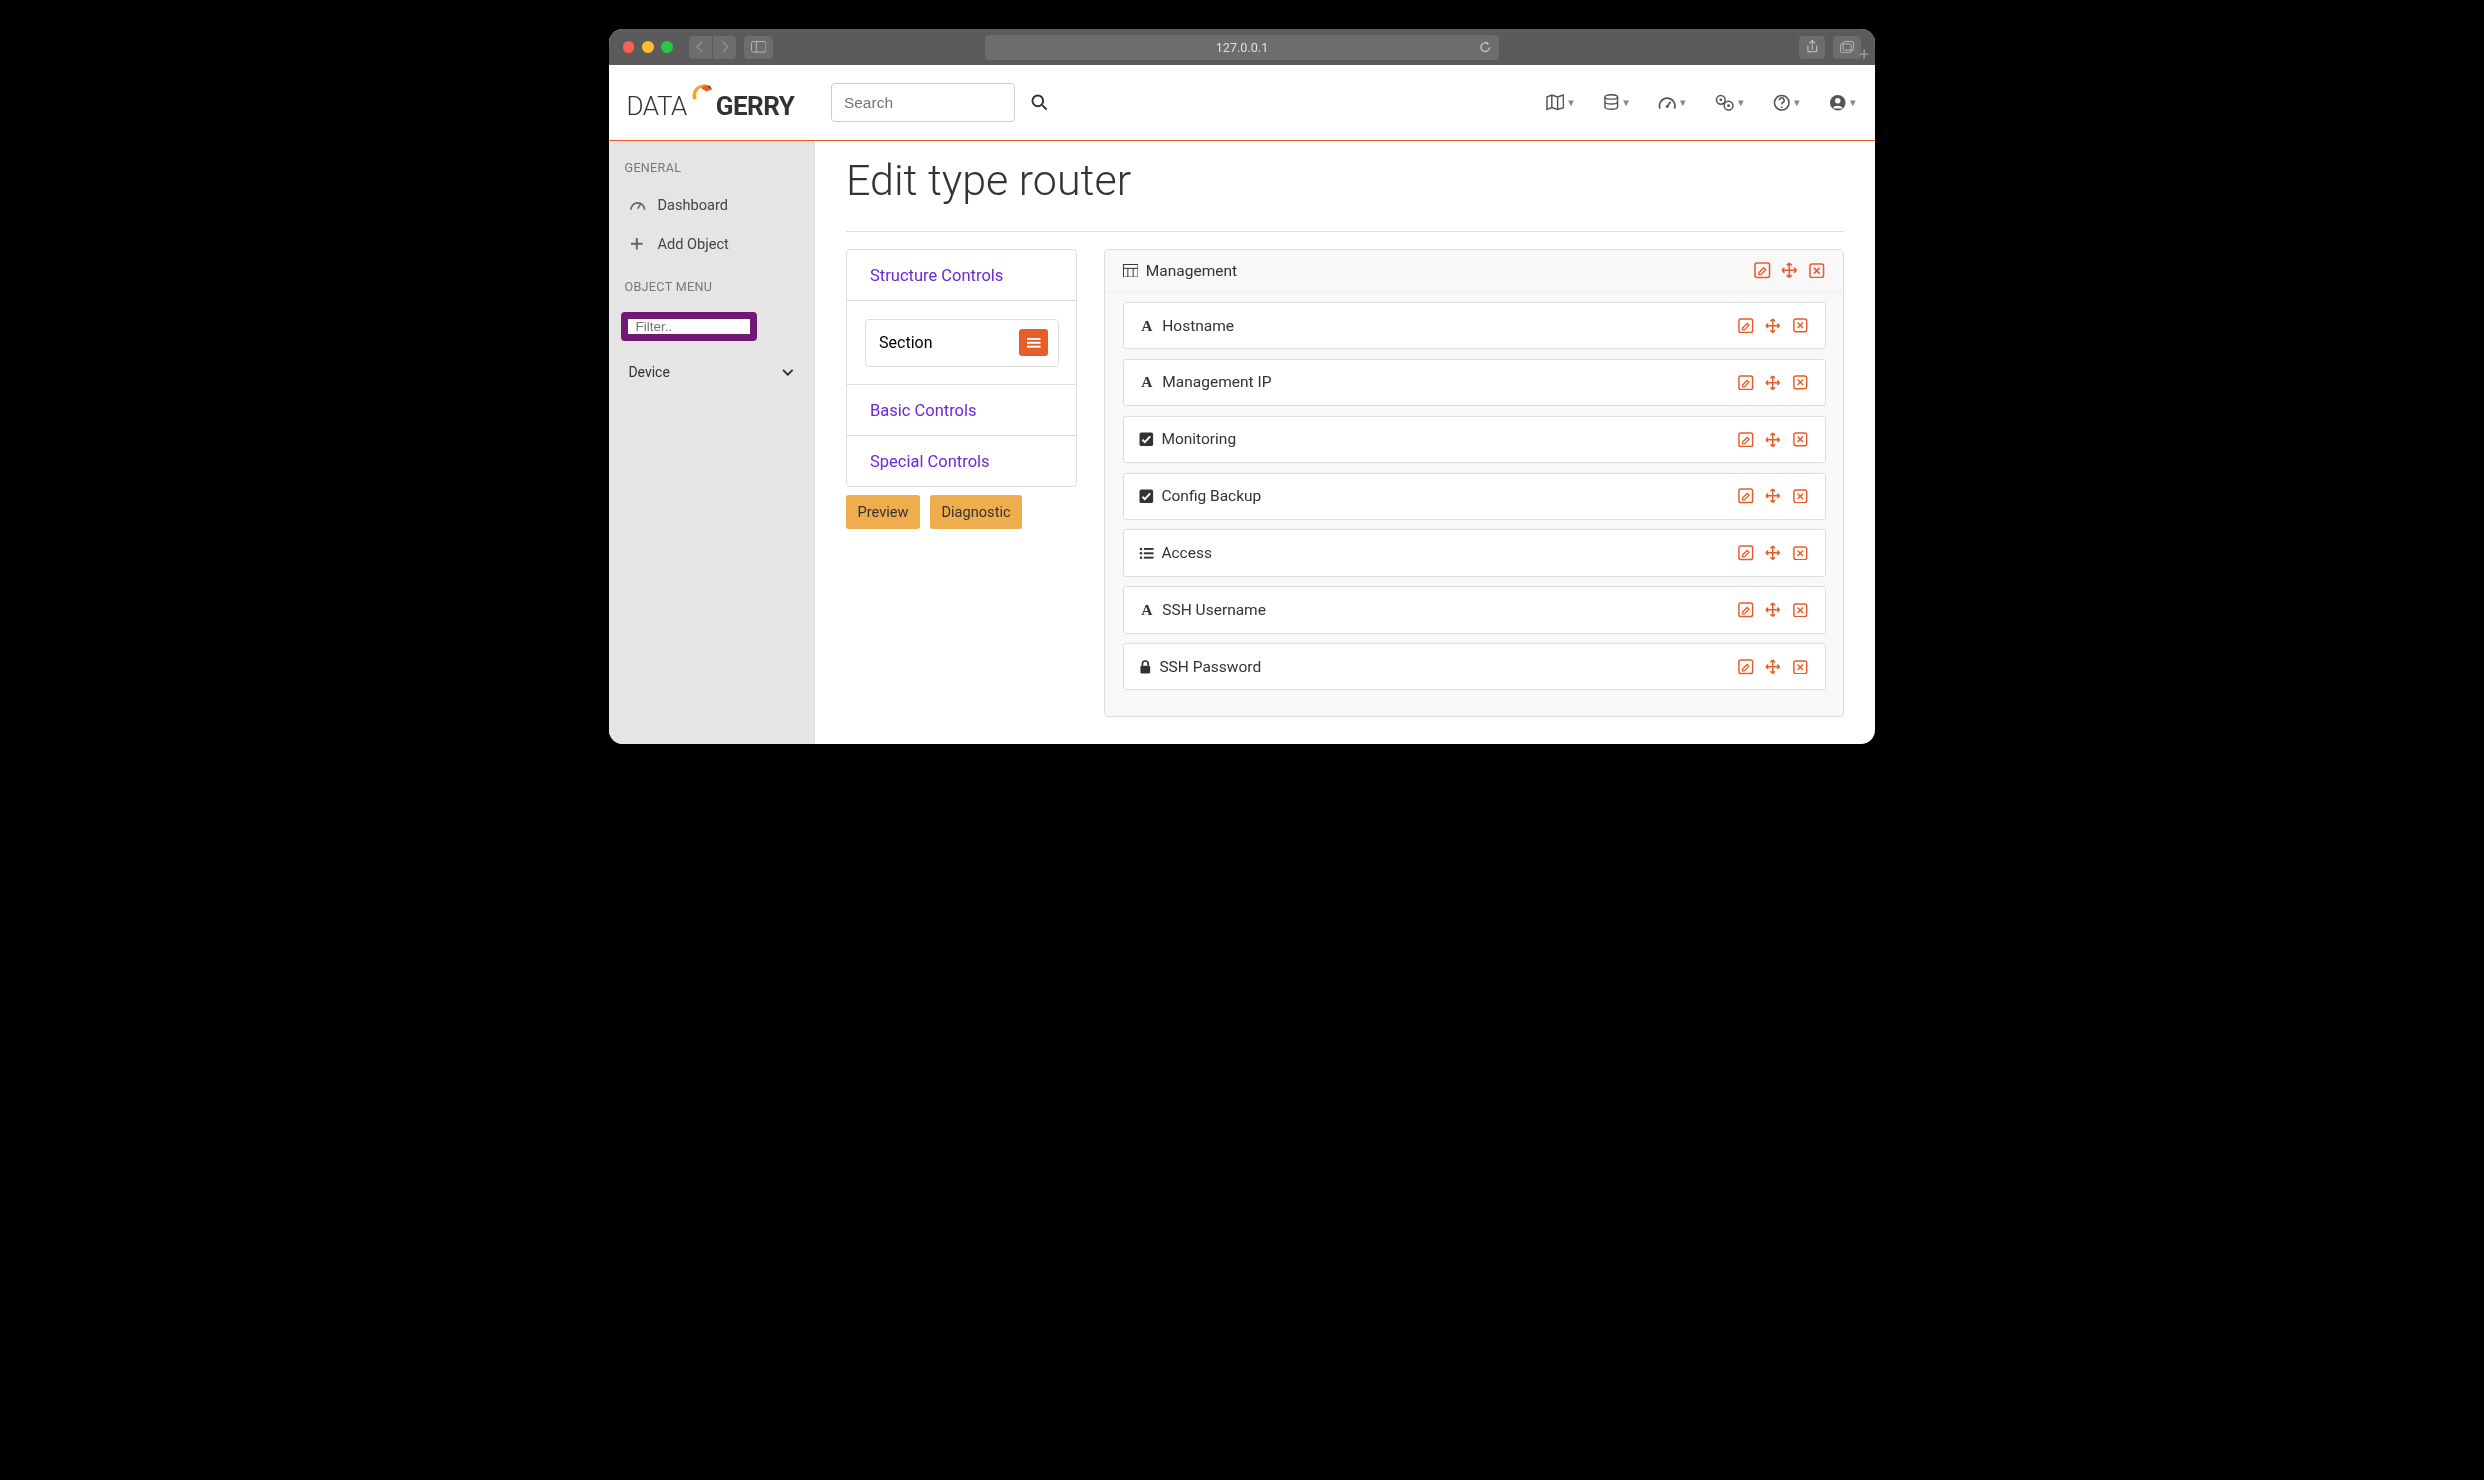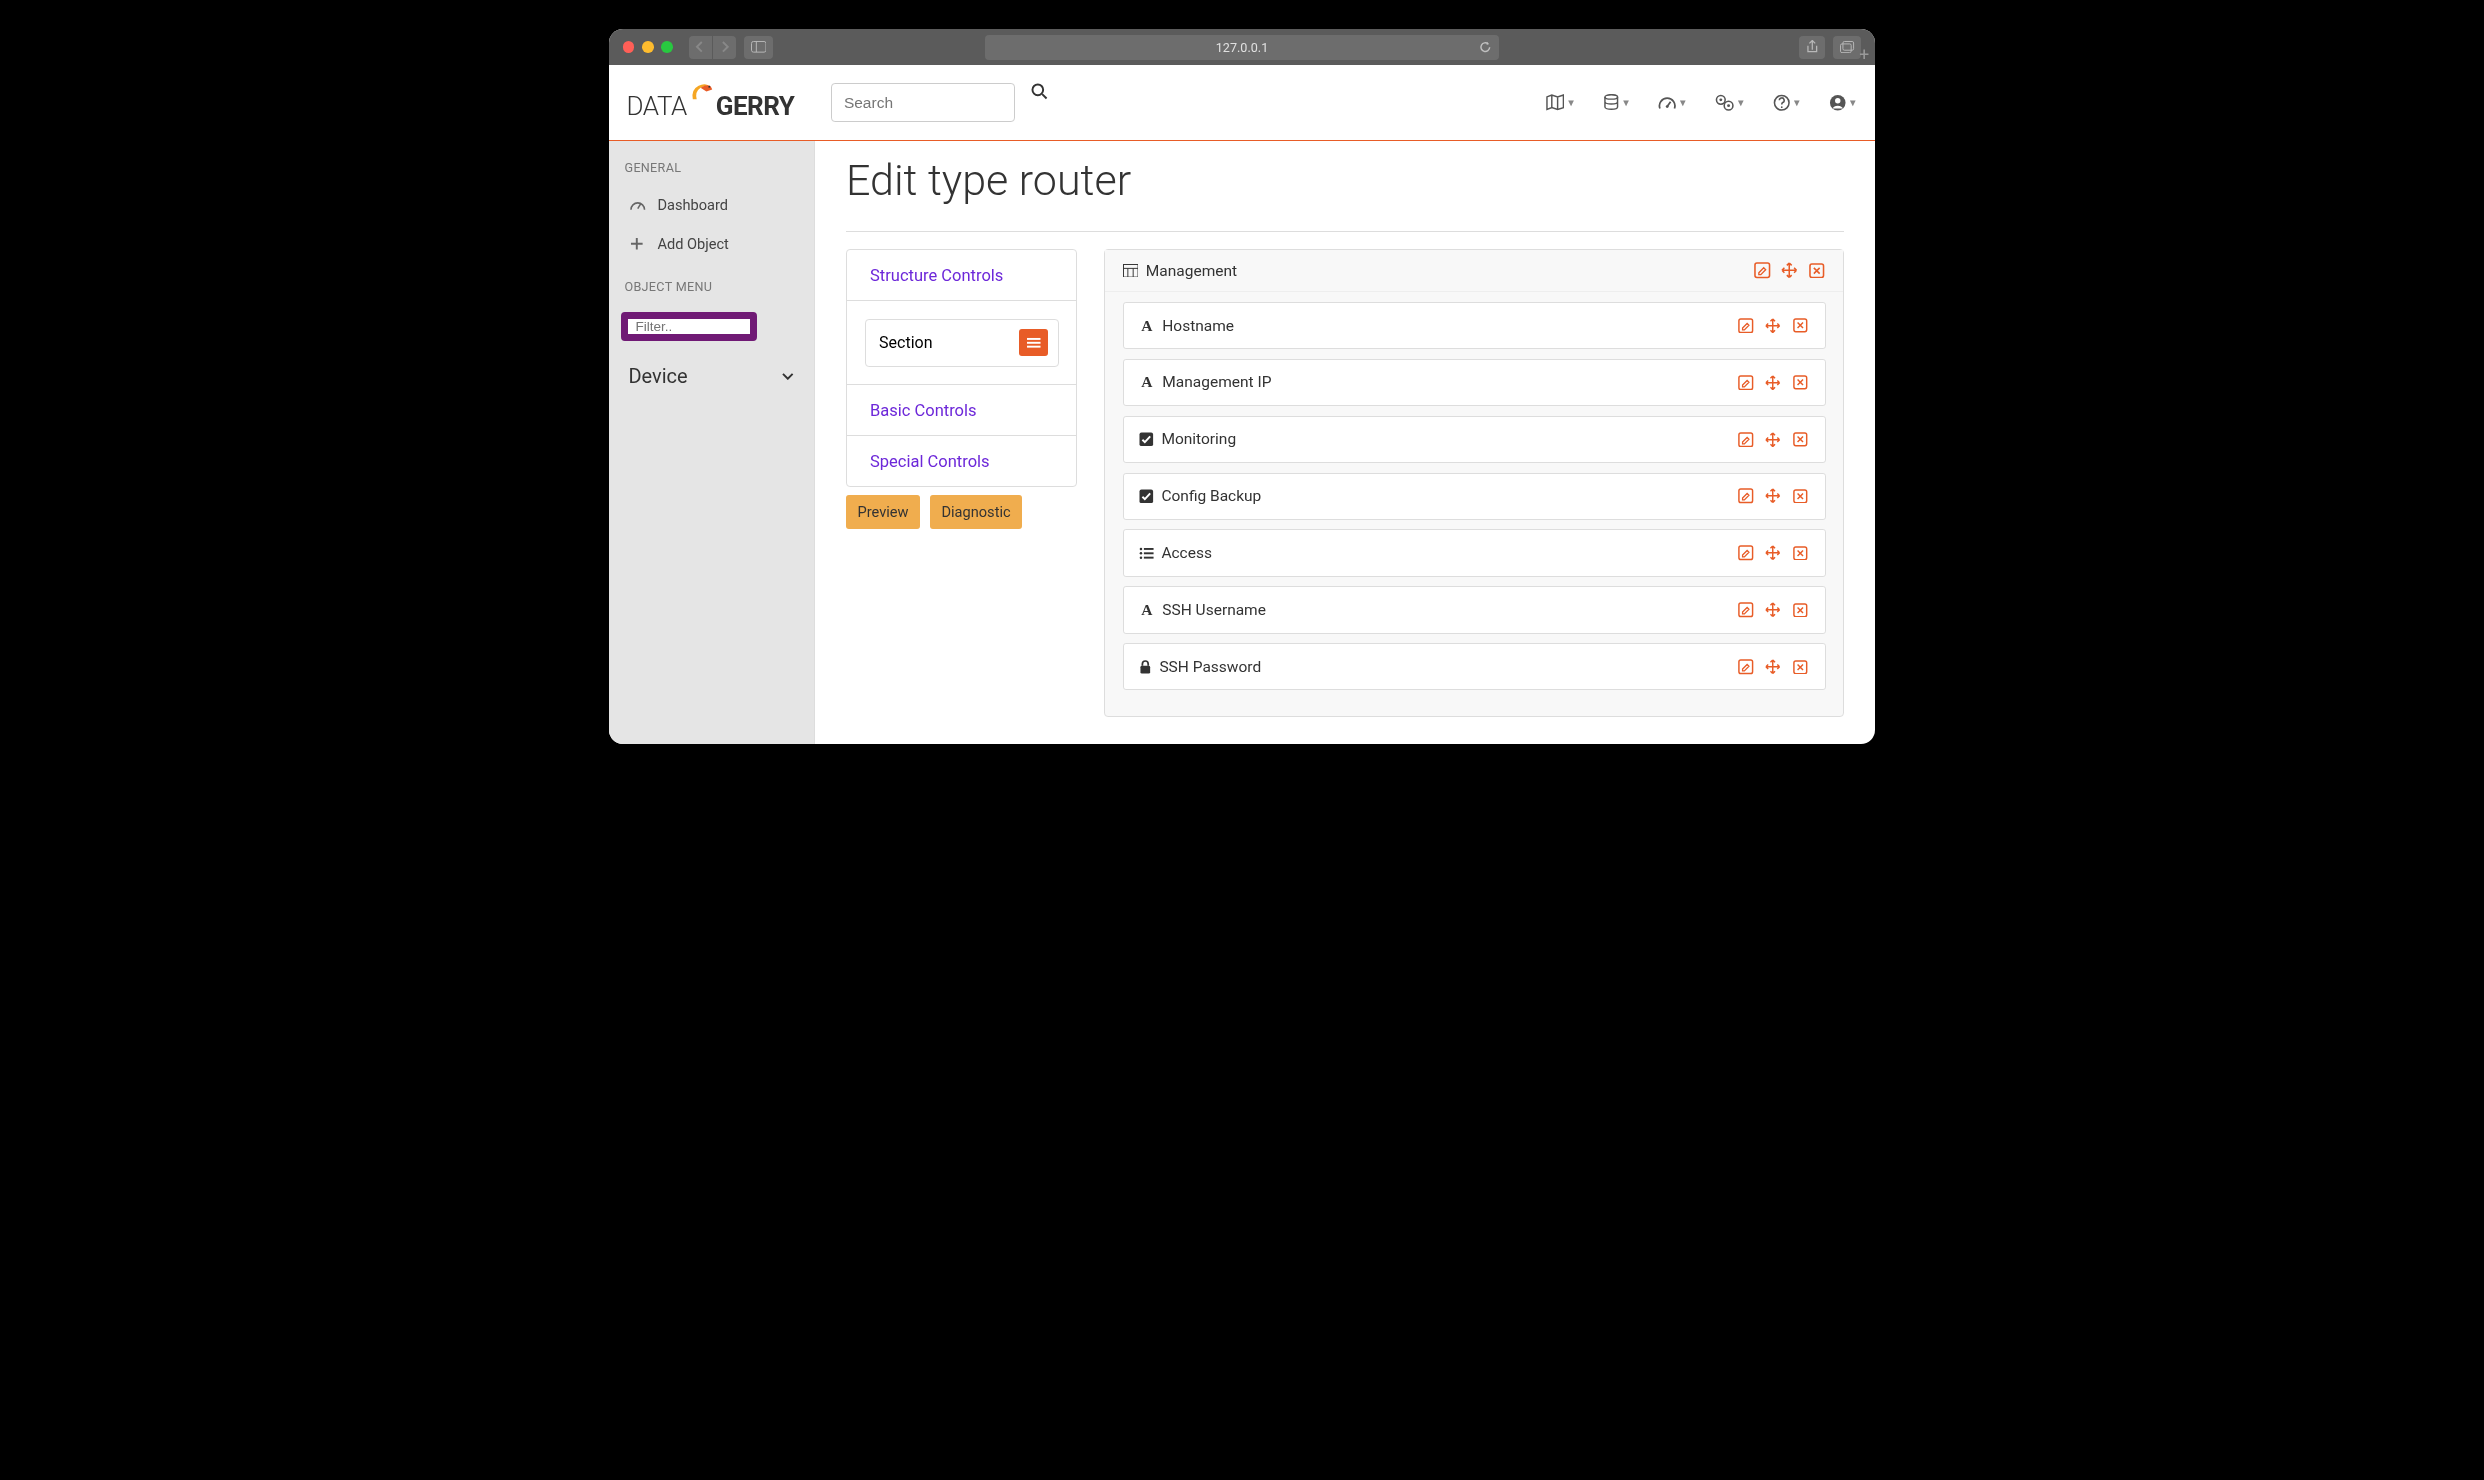--- a/index.html
+++ b/index.html
@@ -54,36 +54,36 @@
   .chrome-right { margin-left:auto; display:flex; gap:7.8px; align-items:center; }
   .chrome-plus { position:absolute; right:-1.9px; bottom:0; color:#999; font-size:17.5px; padding:0 7.8px;}
   
   .app-header {
     height:76px; border-bottom:1.9px solid #e85c27; display:flex; align-items:center; padding:0 17.5px;
     gap:17.5px;
   }
   .logo { display:flex; align-items:baseline; font-size:26px; letter-spacing:-0.5px; font-weight:300; color:#333;}
   .logo .bird { position:relative; top:-7.8px; margin-right:-1.9px; }
   .logo strong { font-weight:700; }
-  .search-wrap { display:flex; gap:15.5px; margin-left:19.4px;}
+  .search-wrap { display:flex; align-items:center; gap:15.5px; margin-left:19.4px;}
   .search-input {
     width:184px; height:39px; border:1px solid #ccc; border-radius:3.9px; padding:0 11.6px; font-size:15.5px; color:#555;
   }
   .search-btn { color:#333; font-size:17.5px; }
   .header-icons { margin-left:auto; display:flex; gap:27px; color:#555; }
   .header-icons .hicon { display:flex; align-items:center; gap:1.9px; font-size:16.5px; }
   .header-icons .caret { font-size:9.7px; color:#888; }
   
   .app-body { flex:1; display:flex; overflow:hidden; }
   .sidebar { width:206px; background:#e5e5e5; border-right:1px solid #ddd; padding:13.6px 0; overflow-y:auto; }
   .side-section-title { color:#777; font-size:12.6px; padding:5.8px 15.5px 9.7px; letter-spacing:0.3px;}
   .side-item { display:flex; align-items:center; gap:11.6px; padding:10.7px 21.3px; color:#444; font-size:14.6px; cursor:pointer;}
   .side-item .sicon { color:#666; width:15.5px; text-align:center; }
   .filter-input { margin:7.8px 11.6px 13.6px; width:136px; height:29px; border:7px solid #701a75; border-radius:3.9px; padding:0 7.8px; font-size:13.6px;}
-  .side-device { display:flex; align-items:center; justify-content:space-between; padding:9.7px 19.4px; color:#333; font-size:20px;}
+  .side-device { display:flex; align-items:center; justify-content:space-between; padding:9.7px 19.4px; color:#333; font-size:14px;}
   .side-device .chev { font-size:13.6px; }
   
   .main { flex:1; overflow-y:auto; padding:13.6px 31px; }
   .page-title { font-size:43px; font-weight:300; color:#333; border-bottom:1px solid #ddd; padding-bottom:26px; margin-bottom:17.5px;}
   
   .stepper { display:flex; justify-content:space-between; position:relative; margin:9.7px 58px 23px;}
   .stepper::before { content:""; position:absolute; top:5.8px; left:0; right:0; height:1.9px; background:#ddd; z-index:0;}
   .step { position:relative; z-index:1; display:flex; flex-direction:column; align-items:center; gap:7.8px; }
   .step .bullet { width:13.6px; height:13.6px; border-radius:50%; background:#ddd; }
   .step.done .bullet { background:#28a745; }

